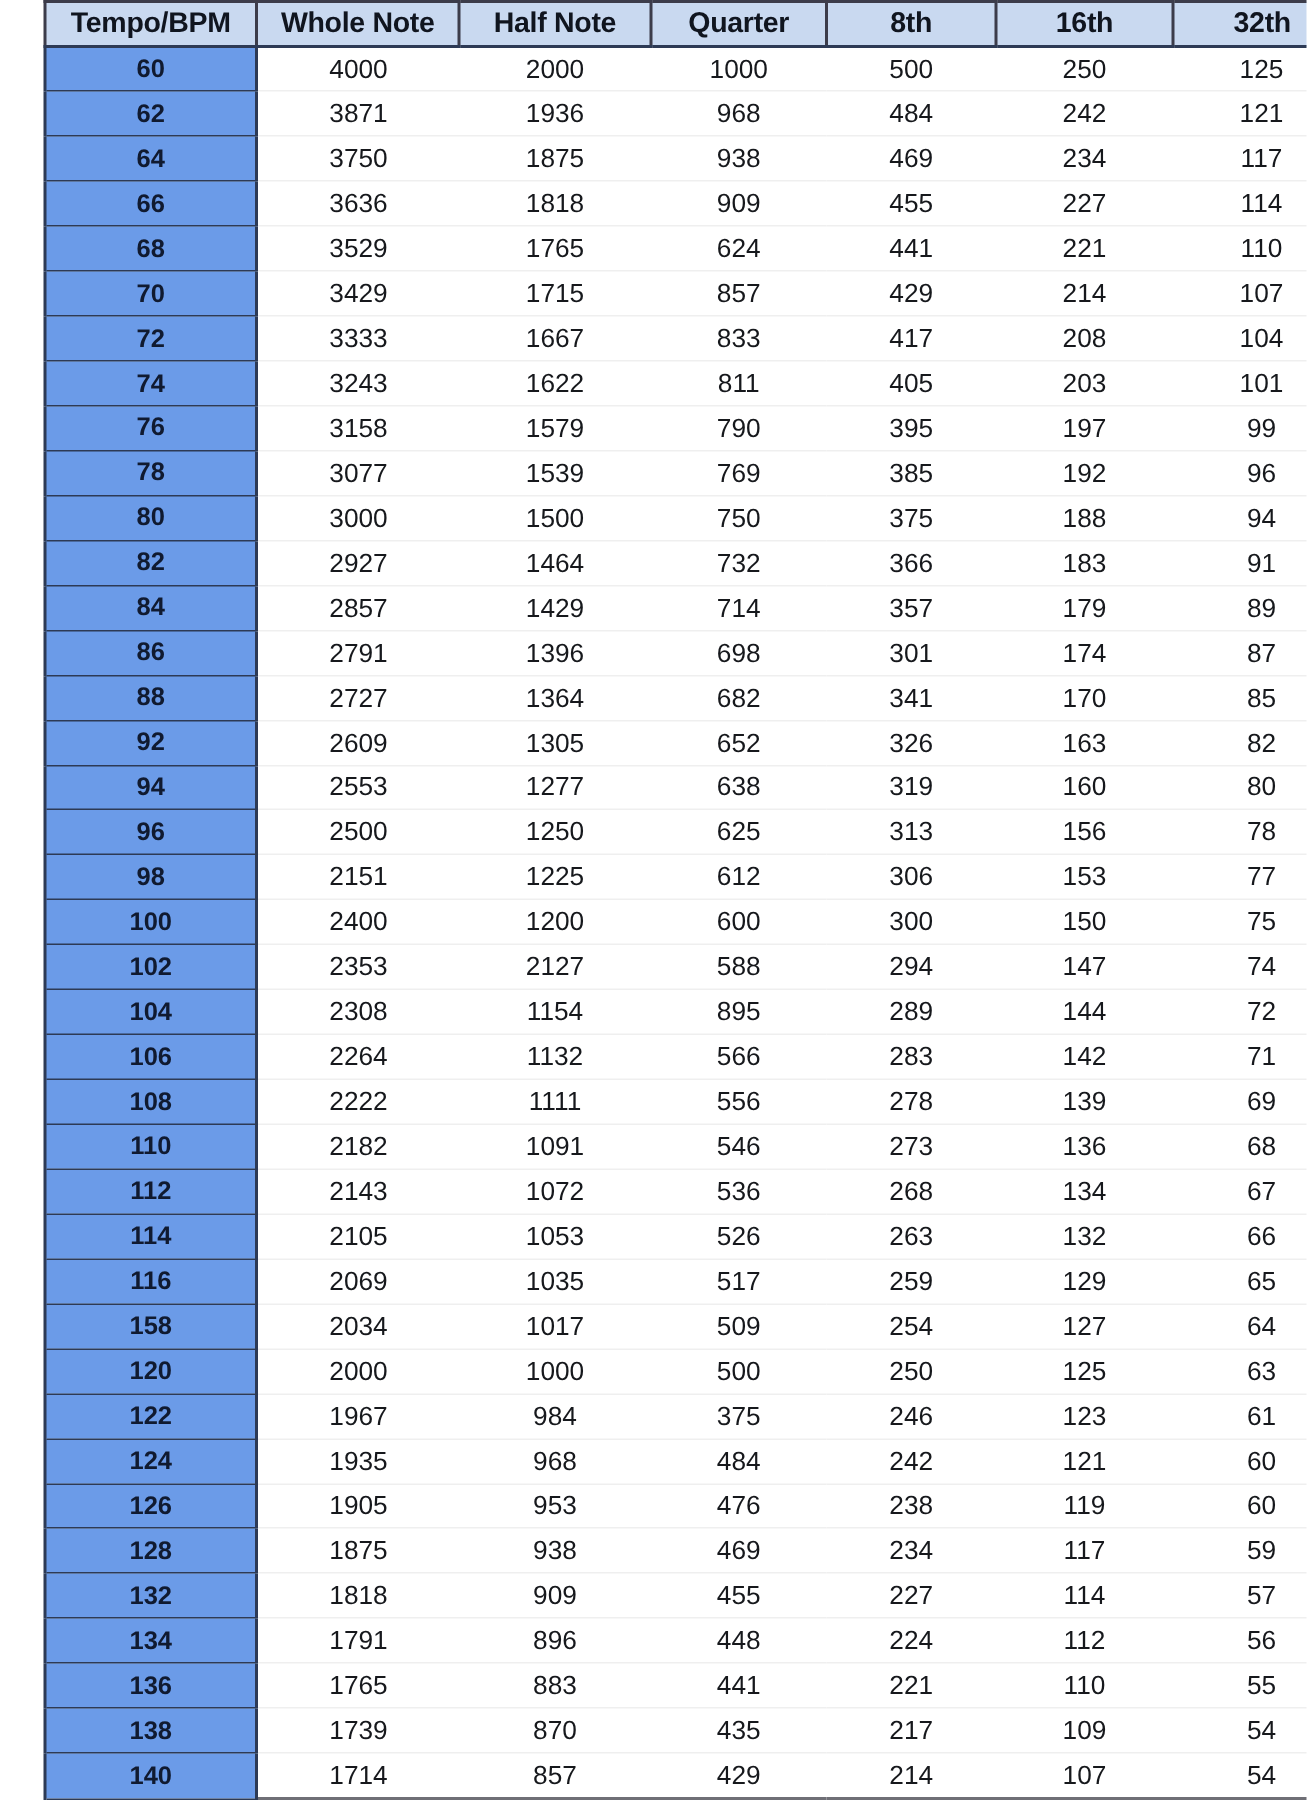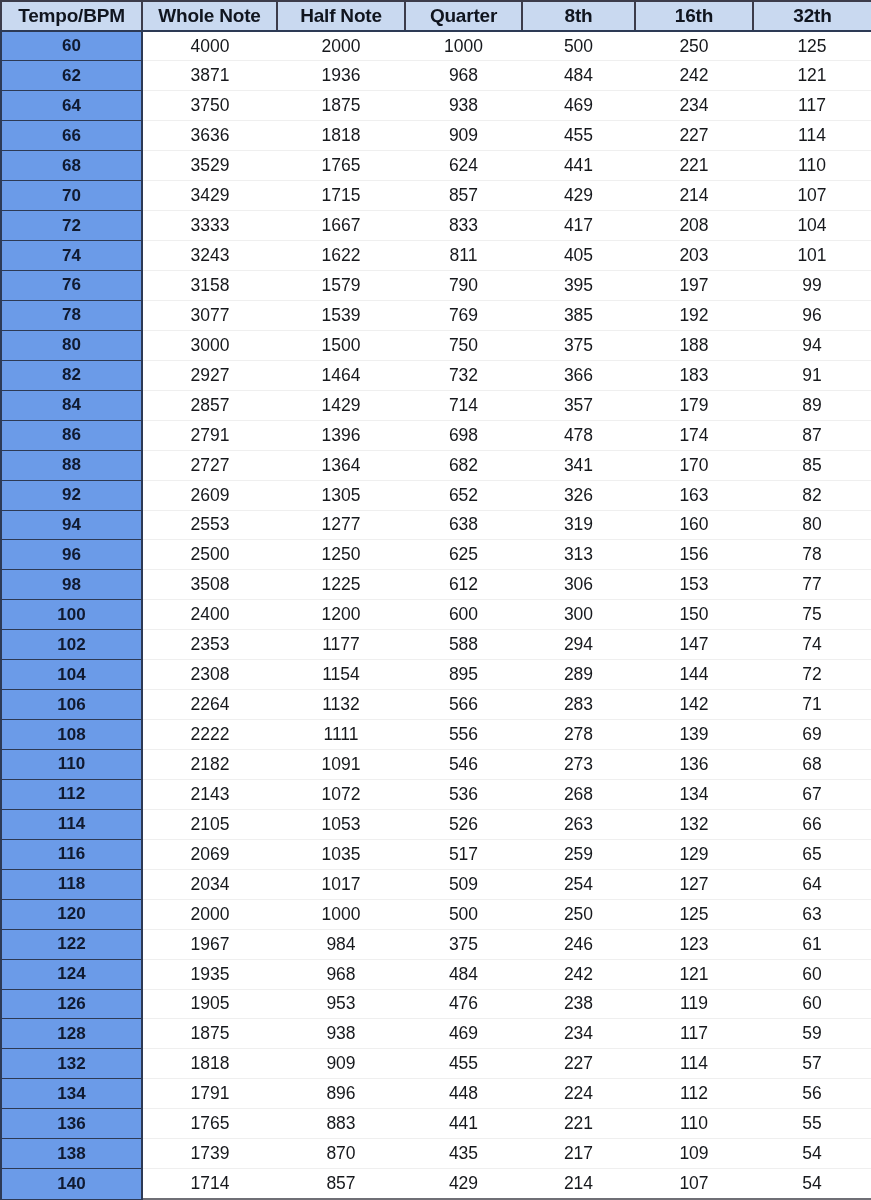--- a/index.html
+++ b/index.html
@@ -13,20 +13,21 @@
     height: 1200px;
     font-family: "Liberation Sans", sans-serif;
     overflow: hidden;
   }
 
   .table-wrap {
     width: 871px;
     height: 1200px;
     box-sizing: border-box;
     position: relative;
+    padding-left: 29px;
   }
 
   table.tempo-table {
     border-collapse: collapse;
     table-layout: fixed;
     width: 871px;
     height: 1200px;
   }
 
   
@@ -244,21 +245,21 @@
           <td class="val-cell">714</td>
           <td class="val-cell">357</td>
           <td class="val-cell">179</td>
           <td class="val-cell last">89</td>
         </tr>
         <tr class="data-row">
           <td class="bpm-cell">86</td>
           <td class="val-cell">2791</td>
           <td class="val-cell">1396</td>
           <td class="val-cell">698</td>
-          <td class="val-cell">478</td>
+          <td class="val-cell">301</td>
           <td class="val-cell">174</td>
           <td class="val-cell last">87</td>
         </tr>
         <tr class="data-row">
           <td class="bpm-cell">88</td>
           <td class="val-cell">2727</td>
           <td class="val-cell">1364</td>
           <td class="val-cell">682</td>
           <td class="val-cell">341</td>
           <td class="val-cell">170</td>
@@ -286,40 +287,40 @@
           <td class="bpm-cell">96</td>
           <td class="val-cell">2500</td>
           <td class="val-cell">1250</td>
           <td class="val-cell">625</td>
           <td class="val-cell">313</td>
           <td class="val-cell">156</td>
           <td class="val-cell last">78</td>
         </tr>
         <tr class="data-row">
           <td class="bpm-cell">98</td>
-          <td class="val-cell">3508</td>
+          <td class="val-cell">2151</td>
           <td class="val-cell">1225</td>
           <td class="val-cell">612</td>
           <td class="val-cell">306</td>
           <td class="val-cell">153</td>
           <td class="val-cell last">77</td>
         </tr>
         <tr class="data-row">
           <td class="bpm-cell">100</td>
           <td class="val-cell">2400</td>
           <td class="val-cell">1200</td>
           <td class="val-cell">600</td>
           <td class="val-cell">300</td>
           <td class="val-cell">150</td>
           <td class="val-cell last">75</td>
         </tr>
         <tr class="data-row">
           <td class="bpm-cell">102</td>
           <td class="val-cell">2353</td>
-          <td class="val-cell">1177</td>
+          <td class="val-cell">2127</td>
           <td class="val-cell">588</td>
           <td class="val-cell">294</td>
           <td class="val-cell">147</td>
           <td class="val-cell last">74</td>
         </tr>
         <tr class="data-row">
           <td class="bpm-cell">104</td>
           <td class="val-cell">2308</td>
           <td class="val-cell">1154</td>
           <td class="val-cell">895</td>
@@ -375,21 +376,21 @@
         <tr class="data-row">
           <td class="bpm-cell">116</td>
           <td class="val-cell">2069</td>
           <td class="val-cell">1035</td>
           <td class="val-cell">517</td>
           <td class="val-cell">259</td>
           <td class="val-cell">129</td>
           <td class="val-cell last">65</td>
         </tr>
         <tr class="data-row">
-          <td class="bpm-cell">118</td>
+          <td class="bpm-cell">158</td>
           <td class="val-cell">2034</td>
           <td class="val-cell">1017</td>
           <td class="val-cell">509</td>
           <td class="val-cell">254</td>
           <td class="val-cell">127</td>
           <td class="val-cell last">64</td>
         </tr>
         <tr class="data-row">
           <td class="bpm-cell">120</td>
           <td class="val-cell">2000</td>

